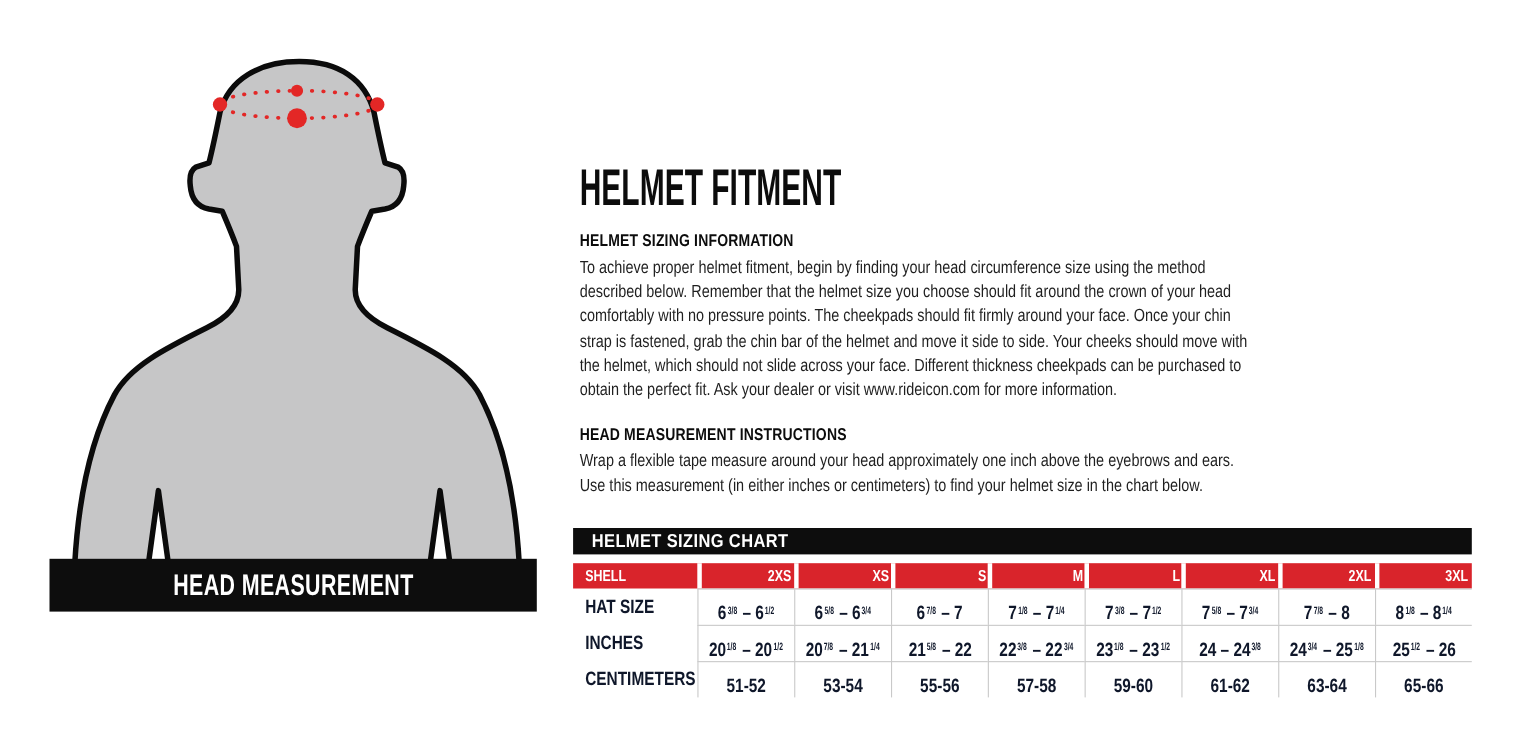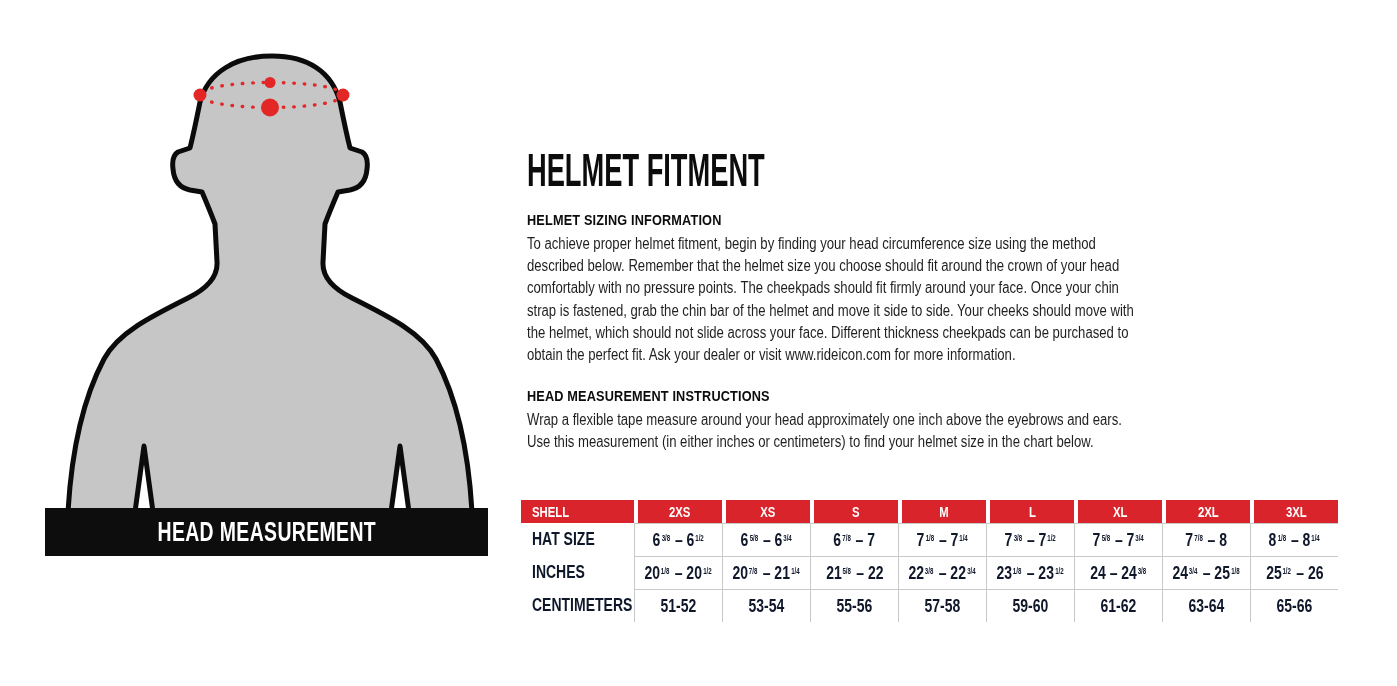--- a/index.html
+++ b/index.html
@@ -45,40 +45,40 @@
   
   .chart{position:absolute;left:521px;top:480px;width:817px;}
   .chart-title-bar{
     height:24px;background:var(--bar-black);display:flex;align-items:center;padding-left:17px;box-sizing:border-box;
   }
   .chart-title-bar span{
     color:#fff;font-weight:700;font-size:17px;letter-spacing:.4px;white-space:nowrap;
     display:inline-block;transform:scaleX(.88);transform-origin:left center;
   }
   .chart-head{
-    margin-top:20px;display:grid;grid-template-columns:113px repeat(8,1fr);height:23px;
+    margin-top:8px;display:grid;grid-template-columns:113px repeat(8,1fr);height:23px;
   }
   .chart-head .hcell{
     background:var(--red);color:#fff;font-weight:700;font-size:14.5px;
-    display:flex;align-items:center;justify-content:center;
+    display:flex;align-items:center;justify-content:flex-end;
   }
   .chart-head .hcell.first{justify-content:flex-start;padding-left:11px;}
   .chart-head .hcell+.hcell{border-left:4px solid #fff;}
   .chart-head .hcell span{display:inline-block;transform:scaleX(.78);transform-origin:center;white-space:nowrap;}
   .chart-head .hcell.first span{transform-origin:left center;}
   .chart-body{display:grid;grid-template-columns:113px repeat(8,1fr);}
   .chart-body .cell{
     height:33px;box-sizing:border-box;display:flex;align-items:center;justify-content:center;
     font-weight:700;font-size:17.5px;color:#0f172a;
   }
   .chart-body .cell span{display:inline-block;transform:scaleX(.8);transform-origin:center;white-space:nowrap;}
   .chart-body .label-cell{justify-content:flex-start;padding-left:11px;}
   .chart-body .label-cell span{transform-origin:left center;}
   .chart-body .val-cell{border-left:1.5px solid var(--line);}
-  .chart-body .val-cell{border-top:1.5px solid var(--line);}
+  .chart-body .val-cell{border-top:1.5px solid var(--line);align-items:flex-end;}
   .frac{font-size:.55em;position:relative;top:-.52em;letter-spacing:0;}
 </style>
 </head>
 <body>
 
 <div class="canvas">
 
   <div class="figure-wrap">
     <svg width="490" height="545" viewBox="0 0 490 545">
       <path d="M 242 46
@@ -130,20 +130,23 @@
 comfortably with no pressure points. The cheekpads should fit firmly around your face. Once your chin
 strap is fastened, grab the chin bar of the helmet and move it side to side. Your cheeks should move with
 the helmet, which should not slide across your face. Different thickness cheekpads can be purchased to
 obtain the perfect fit. Ask your dealer or visit www.rideicon.com for more information.</p>
 
   <h2 class="sec-head h2">HEAD MEASUREMENT INSTRUCTIONS</h2>
   <p class="body-text p2">Wrap a flexible tape measure around your head approximately one inch above the eyebrows and ears.
 Use this measurement (in either inches or centimeters) to find your helmet size in the chart below.</p>
 
   <div class="chart">
+    <div class="chart-title-bar">
+      <span>HELMET SIZING CHART</span>
+    </div>
     <div class="chart-head">
       <div class="hcell first">
         <span>SHELL</span>
       </div>
 
     <div class="hcell">
           <span>2XS</span>
         </div>
         <div class="hcell">
           <span>XS</span>

